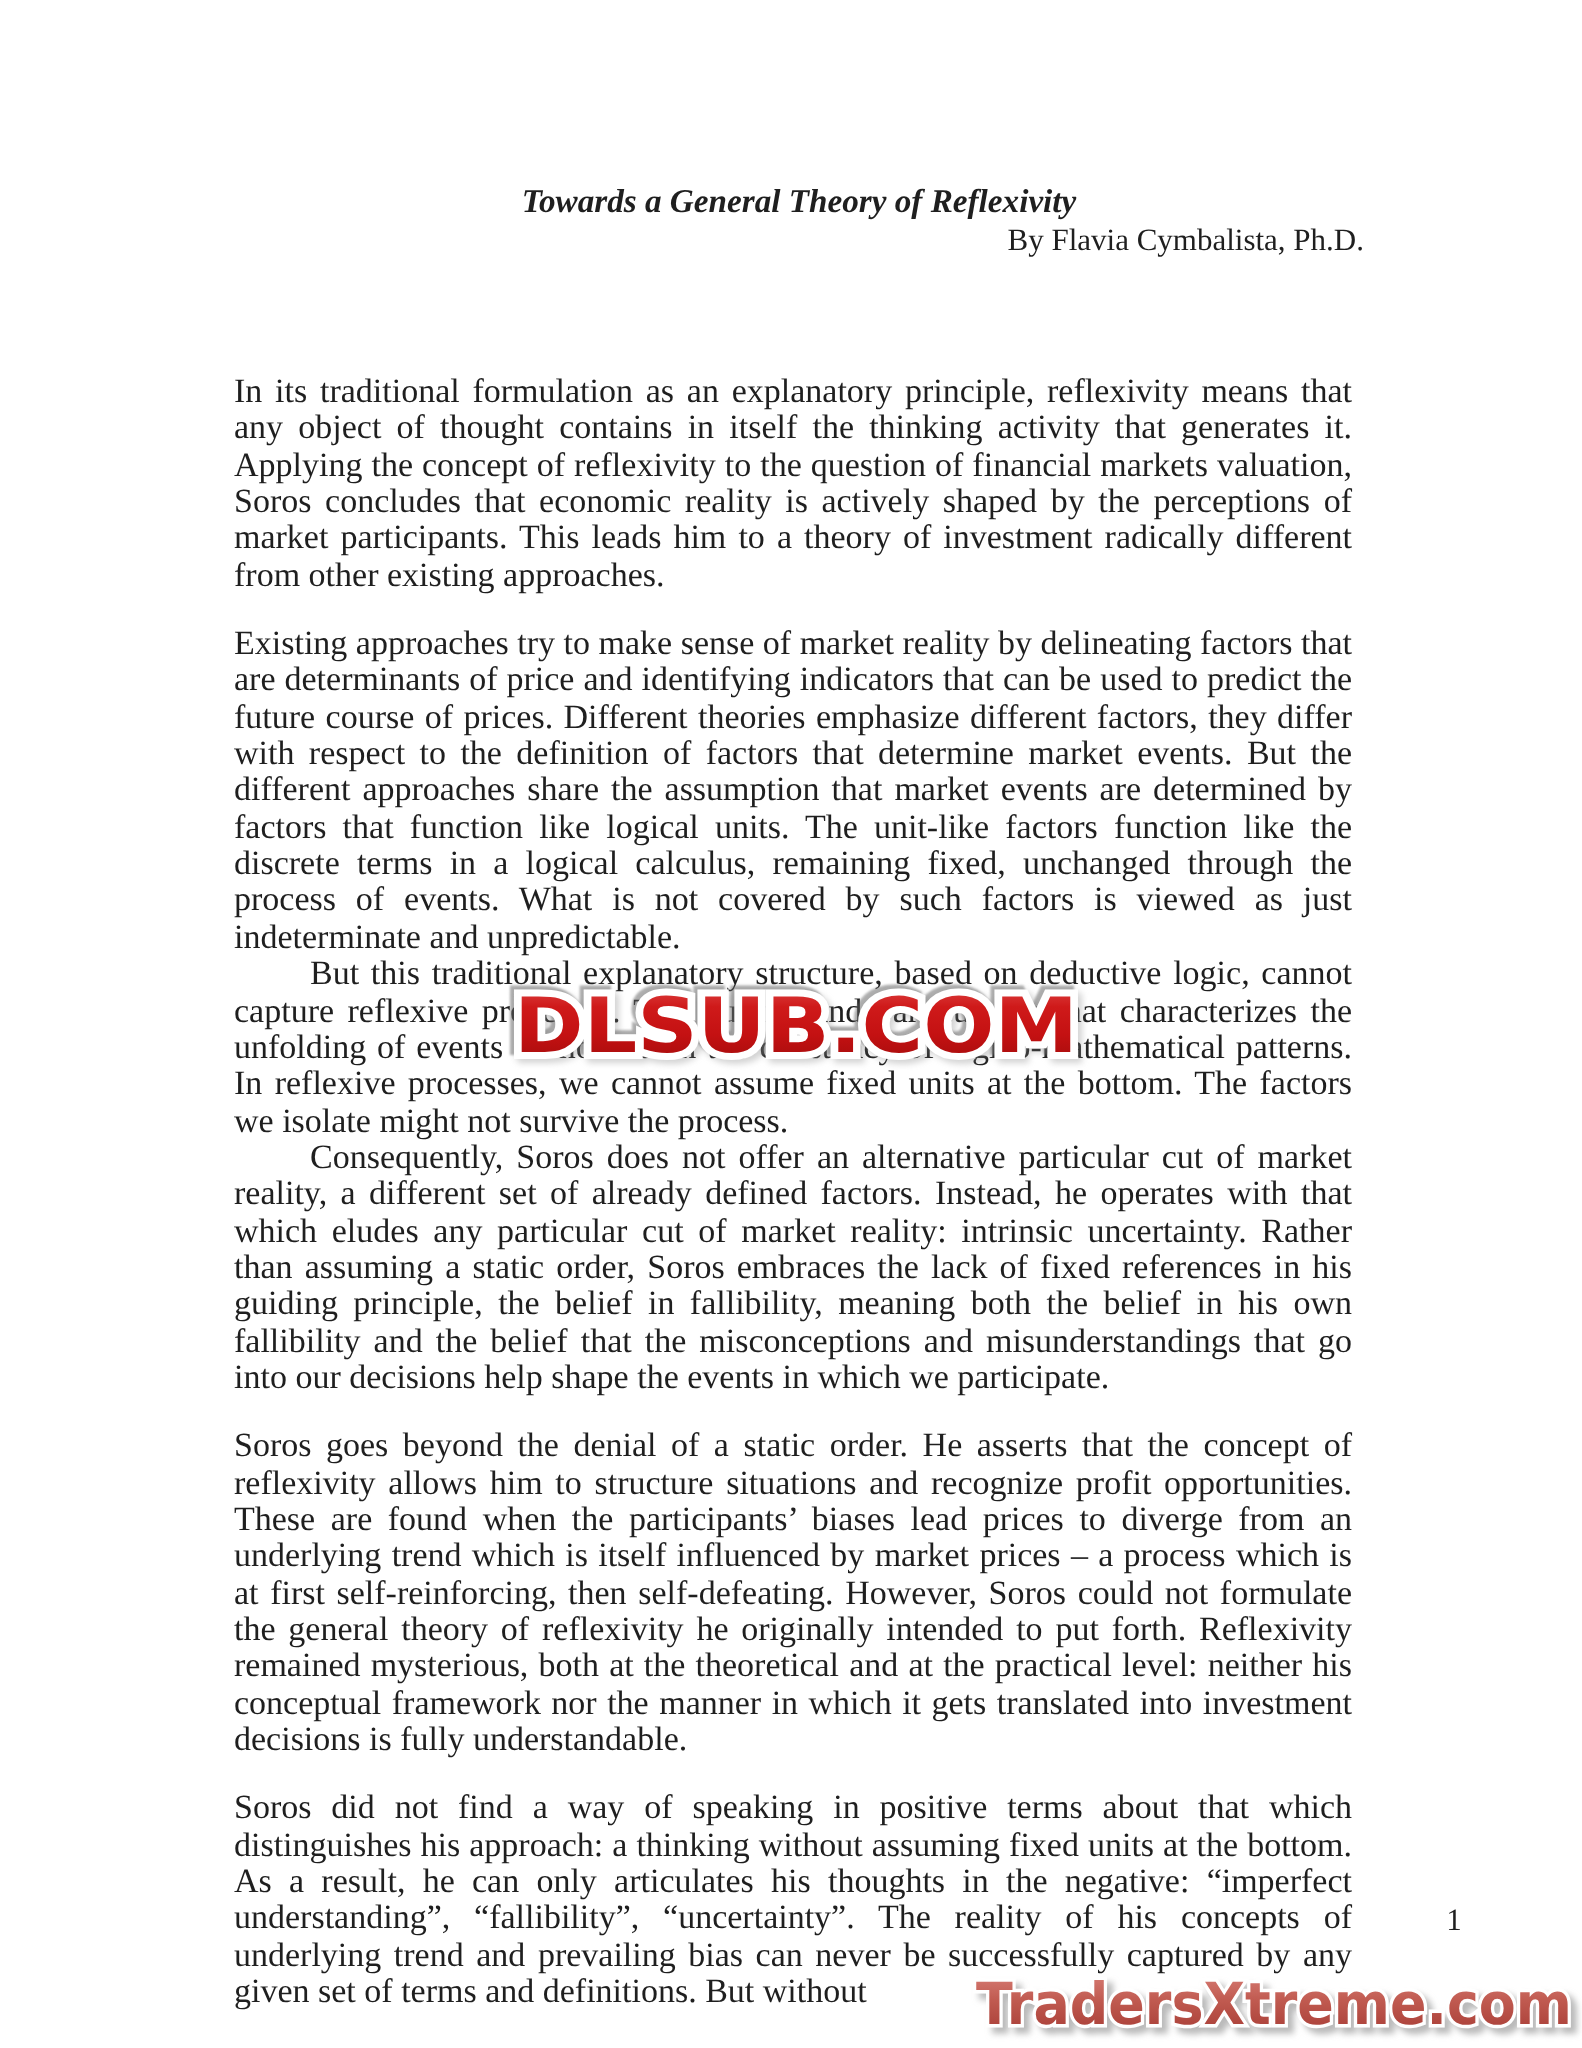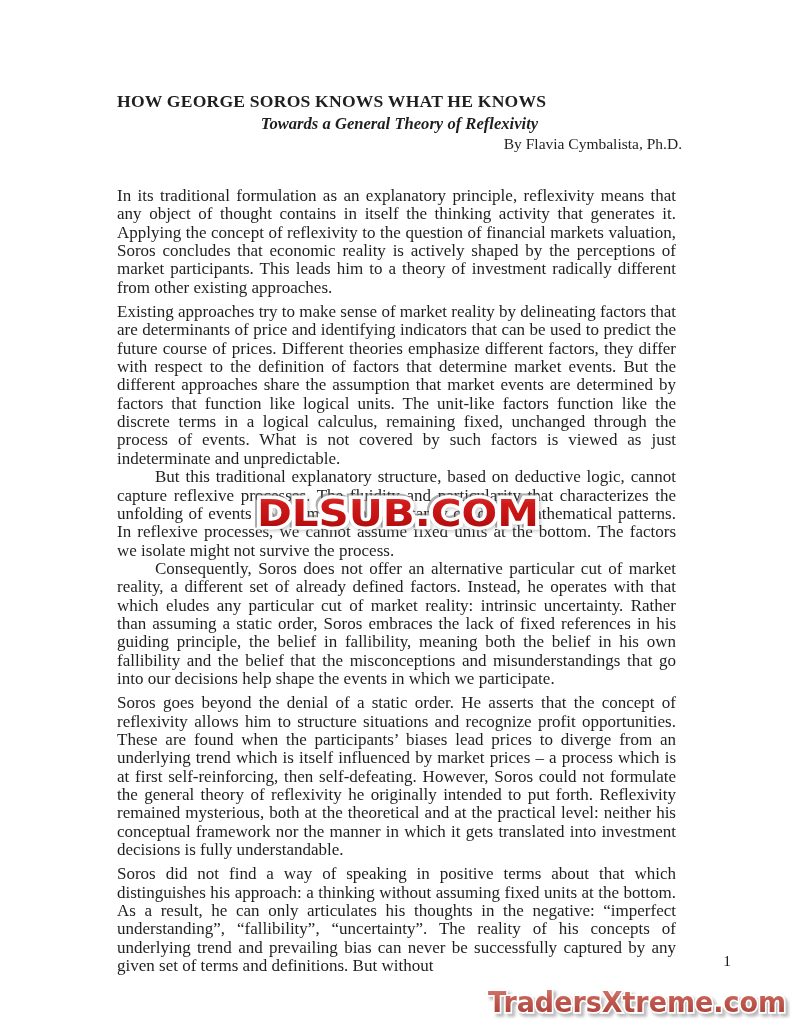--- a/index.html
+++ b/index.html
@@ -21,21 +21,21 @@
   .title { font-size: 17.6px; font-weight: bold; line-height: 23px; letter-spacing: 0.2px; white-space: nowrap; }
   .subtitle { font-size: 16.6px; font-weight: bold; font-style: italic; line-height: 21px; text-align: center; }
   .byline { font-size: 15.5px; line-height: 20px; text-align: right; }
 
   
   .body-text {
     position: absolute; left: 117px; top: 187px; width: 559px;
     font-size: 17px; line-height: 18.35px; text-align: justify;
   }
   .para { margin: 0; }
-  .para.spaced { margin-top: 6px; }
+  .para.spaced { margin-top: 16px; }
   .para.indent { text-indent: 38px; }
   .underline-un { }
 
   
   .watermark { position: absolute; left: 249px; top: 485px; width: 298px; height: 52px; }
   .watermark svg { filter: drop-shadow(-2px -2px 0.5px rgba(95,95,95,0.5)) drop-shadow(2px 2px 1.5px rgba(130,130,130,0.35)); }
 
   
   .page-number { position: absolute; left: 714px; top: 952px; width: 26px; text-align: center; font-size: 15.5px; }
   .footer-logo { position: absolute; left: 480px; top: 980px; width: 314px; height: 44px; }
@@ -43,21 +43,20 @@
 
   .logo-text { font-family: "DejaVu Sans", sans-serif; font-weight: bold; }
 </style>
 </head>
 <body>
 
 <div class="page">
 
 
   <div class="doc-header">
-    <div class="title">HOW GEORGE SOROS KNOWS WHAT HE KNOWS</div>
     <div class="subtitle">Towards a General Theory of Reflexivity</div>
     <div class="byline">By Flavia Cymbalista, Ph.D.</div>
   </div>
 
   <div class="body-text">
     <p class="para">In its traditional formulation as an explanatory principle, reflexivity means that any object of thought contains in itself the thinking activity that generates it. Applying the concept of reflexivity to the question of financial markets valuation, Soros concludes that economic reality is actively shaped by the perceptions of market participants. This leads him to a theory of investment radically different from other existing approaches.</p>
     <p class="para spaced">Existing approaches try to make sense of market reality by delineating factors that are determinants of price and identifying indicators that can be used to predict the future course of prices. Different theories emphasize different factors, they differ with respect to the definition of factors that determine market events. But the different approaches share the assumption that market events are determined by factors that function like logical units. The unit-like factors function like the discrete terms in a logical calculus, remaining fixed, unchanged through the process of events. What is not covered by such factors is viewed as just indeterminate and unpredictable.</p>
     <p class="para indent">But this traditional explanatory structure, based on deductive logic, cannot capture reflexive processes. The fluidity and particularity that characterizes the unfolding of events do not match the constancy of logico-mathematical patterns. In reflexive processes, we cannot assume fixed units at the bottom. The factors we isolate might not survive the process.</p>
     <p class="para indent">Consequently, Soros does not offer an alternative particular cut of market reality, a different set of already defined factors. Instead, he operates with that which eludes any particular cut of market reality: intrinsic uncertainty. Rather than assuming a static order, Soros embraces the lack of fixed references in his guiding principle, the belief in fallibility, meaning both the belief in his own fallibility and the belief that the misconceptions and misunderstandings that go into our decisions help shape the events in which we participate.</p>
     <p class="para spaced">Soros goes beyond the denial of a static order. He asserts that the concept of reflexivity allows him to structure situations and recognize profit opportunities. These are found when the participants’ biases lead prices to diverge from an underlying trend which is itself influenced by market prices – a process which is at first self-reinforcing, then self-defeating. However, Soros could not formulate the general theory of reflexivity he originally intended to put forth. Reflexivity remained mysterious, both at the theoretical and at the practical level: neither his conceptual framework nor the manner in which it gets translated into investment decisions is fully understandable.</p>

